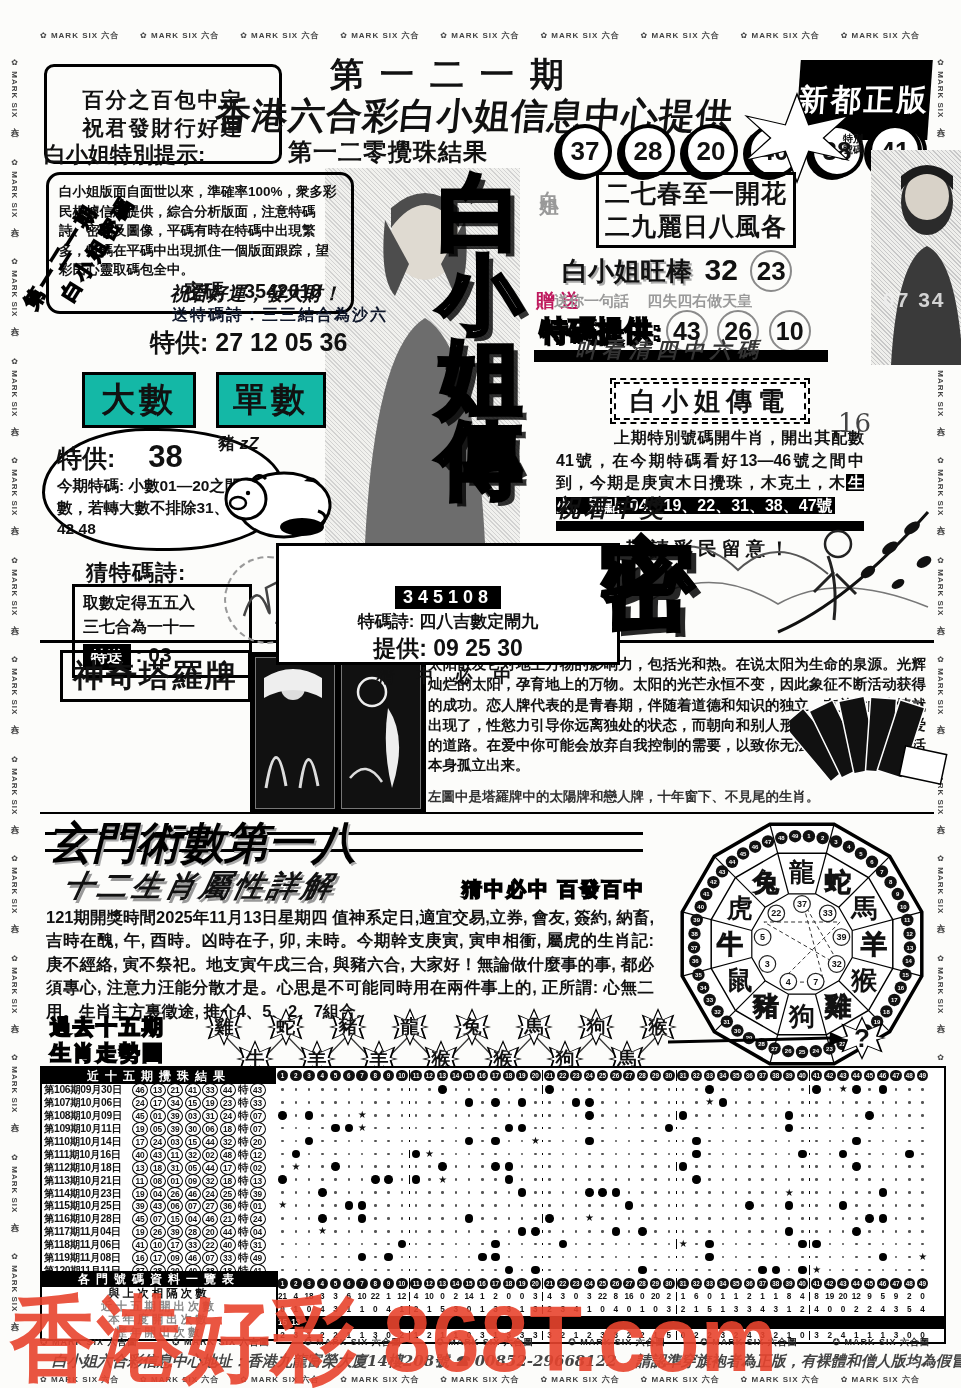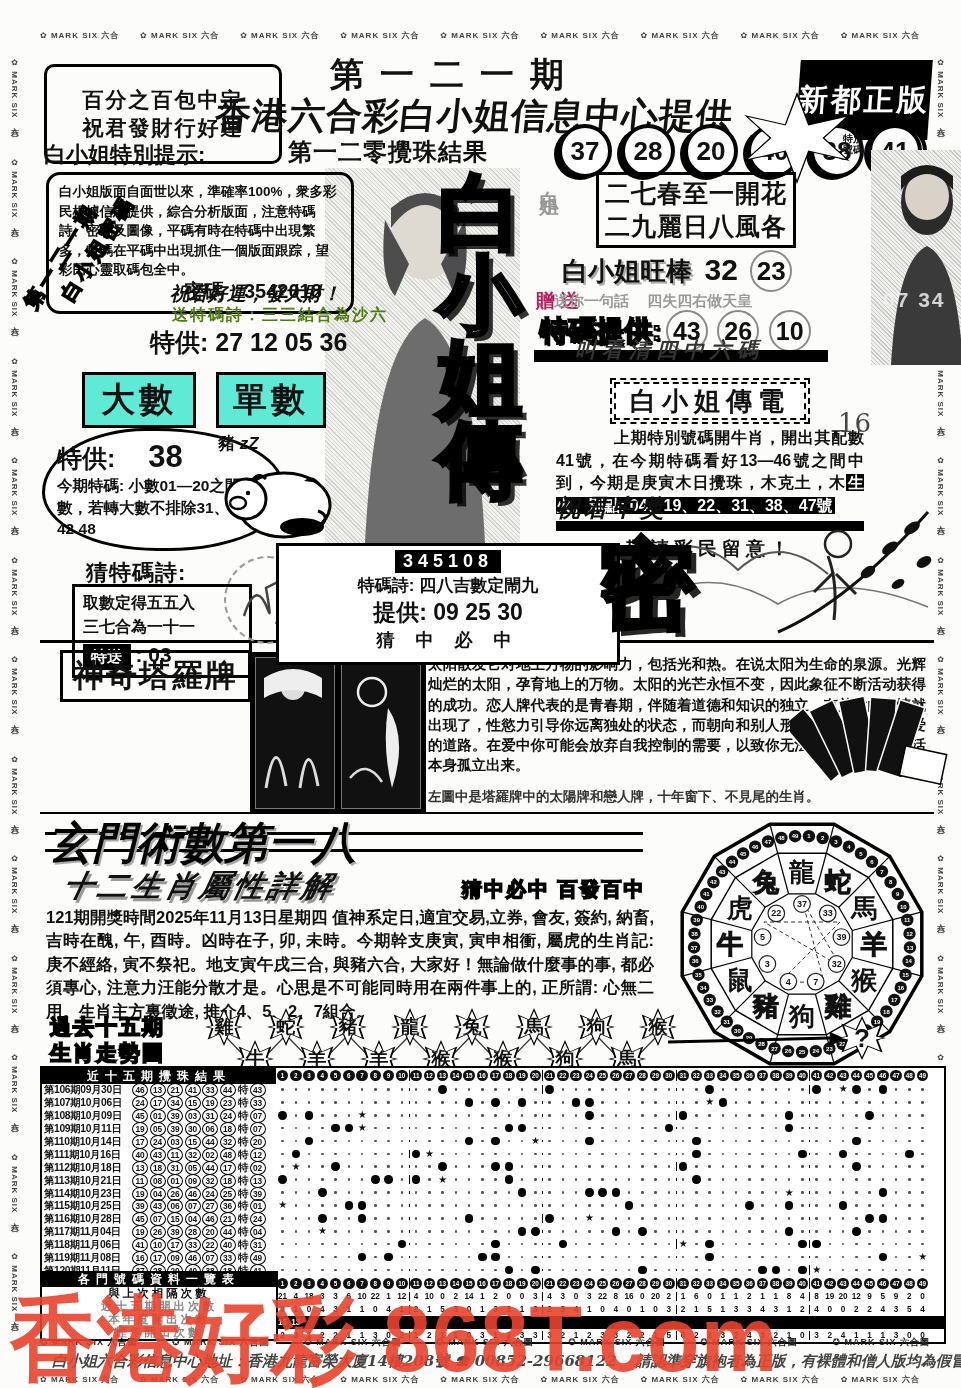--- a/index.html
+++ b/index.html
@@ -25,21 +25,21 @@
     border:4px solid #000;border-radius:50%;background:#fff;font-size:26px;font-weight:900;
     margin-right:9px;box-shadow:-5px 3px 0 -1px #000;}
   .sp-label{display:inline-block;font-size:10px;font-weight:bold;line-height:11px;vertical-align:middle;}
   .star-burst{clip-path:polygon(50% 0,61% 35%,98% 25%,75% 50%,98% 75%,61% 65%,50% 100%,39% 65%,2% 75%,25% 50%,2% 25%,39% 35%);background:#000;}
   .star-burst .in{position:absolute;inset:4px;background:#fff;clip-path:polygon(50% 0,61% 35%,98% 25%,75% 50%,98% 75%,61% 65%,50% 100%,39% 65%,2% 75%,25% 50%,2% 25%,39% 35%);}
   .photo{background:repeating-linear-gradient(45deg,#c8c8c8 0 1px,#efefec 1px 3px);overflow:hidden;}
   
   .intro{border:3px solid #000;border-radius:14px;padding:7px 10px 4px;font-size:13.5px;font-weight:800;line-height:1.45;}
   .intro .wish{text-align:right;font-size:19px;font-weight:900;font-style:italic;font-family:"DejaVu Serif",serif;}
   .hdr-box{border:3px solid #000;display:flex;align-items:center;justify-content:center;
-           font-size:34px;font-weight:900;letter-spacing:4px;background:#5eead4;}
+           font-size:34px;font-weight:900;letter-spacing:4px;background:#14b8a6;}
   .bubble{border:3px solid #000;border-radius:45% 55% 50% 50%/55% 50% 45% 50%;padding:8px 12px;background:#fff;}
   .poem-box{border:3px solid #000;padding:4px 8px;font-size:16px;font-weight:900;line-height:1.5;}
   .chip{background:#000;color:#fff;font-weight:900;display:inline-block;padding:1px 8px;}
   
   .vchar{font-size:84px;font-weight:900;color:#fff;-webkit-text-stroke:4px #000;
          text-shadow:6px 5px 0 rgba(0,0,0,.8);line-height:.98;}
   
   .couplet{border:3px solid #000;padding:2px 6px;}
   .couplet div{font-size:25px;font-weight:900;letter-spacing:1px;white-space:nowrap;}
   .soft-circle{display:inline-flex;align-items:center;justify-content:center;border:2px solid #8a8a8a;
@@ -210,21 +210,21 @@
   
   <div class="abs intro" style="left:46px;top:172px;width:282px;">
     <span>白小姐版面自面世以來，準確率100%，衆多彩民根據信息提供，綜合分析版面，注意特碼詩、密碼及圖像，平碼有時在特碼中出現繁多，特碼在平碼中出現抓住一個版面跟踪，望彩民心靈取碼包全中。</span>
     <div class="wish">祝君好運，發大財！</div>
   </div>
 
   
   <div class="abs" style="left:184px;top:278px;font-size:20px;font-weight:900;">
     <span>密碼：</span><span>3542018</span>
   </div>
-  <div class="abs" style="left:172px;top:305px;font-size:16px;font-weight:700;color:#4d7c0f;letter-spacing:2px;">
+  <div class="abs" style="left:172px;top:305px;font-size:16px;font-weight:700;color:#0f172a;letter-spacing:2px;">
     <span>送特碼詩：</span><span>三三結合為沙六</span>
   </div>
   <div class="abs" style="left:150px;top:326px;font-size:25px;font-weight:900;">
     <span>特供:</span> <span>27  12  05  36</span>
   </div>
 
   
   <div class="abs" style="left:18px;top:300px;transform:rotate(-58deg);transform-origin:left top;white-space:nowrap;">
     <div class="outline-lt" style="font-size:20px;font-weight:900;letter-spacing:4px;">第一二一期</div>
     <div class="outline-lt" style="font-size:20px;font-weight:900;letter-spacing:4px;margin-left:26px;">白小姐密碼</div>
@@ -262,21 +262,21 @@
   <div class="abs" style="left:86px;top:558px;font-size:22px;font-weight:900;letter-spacing:1px;">猜特碼詩:</div>
   <div class="abs poem-box" style="left:72px;top:584px;width:158px;">
     <div>取數定得五五入</div>
     <div>三七合為一十一</div>
     <div><span class="chip">特送</span>
       <span style="font-size:21px;">: <span>03</span></span></div>
   </div>
 
   
   <div class="abs codebox" style="left:276px;top:543px;width:318px;height:108px;text-align:center;z-index:4;">
-    <div><span class="chip" style="letter-spacing:5px;font-size:18px;">345108</span></div>
+    <div><span class="chip" style="letter-spacing:5px;font-size:18px;margin-top:36px;">345108</span></div>
     <div style="font-size:17px;font-weight:900;margin-top:1px;">特碼詩: 四八吉數定閙九</div>
     <div style="font-size:23px;font-weight:900;">提供: 09  25  30</div>
     <div style="font-size:18px;font-weight:900;letter-spacing:8px;">猜 中 必 中</div>
   </div>
   <div class="abs" style="left:224px;top:556px;width:84px;height:84px;border:2px dashed #999;border-radius:50%;z-index:3;">
     <svg width="84" height="84">
         <path d="M18 58 Q30 20 42 52 Q46 64 40 30 L56 22 Q60 50 50 66" fill="none" stroke="#444" stroke-width="2.5"></path>
       </svg>
   </div>
 

